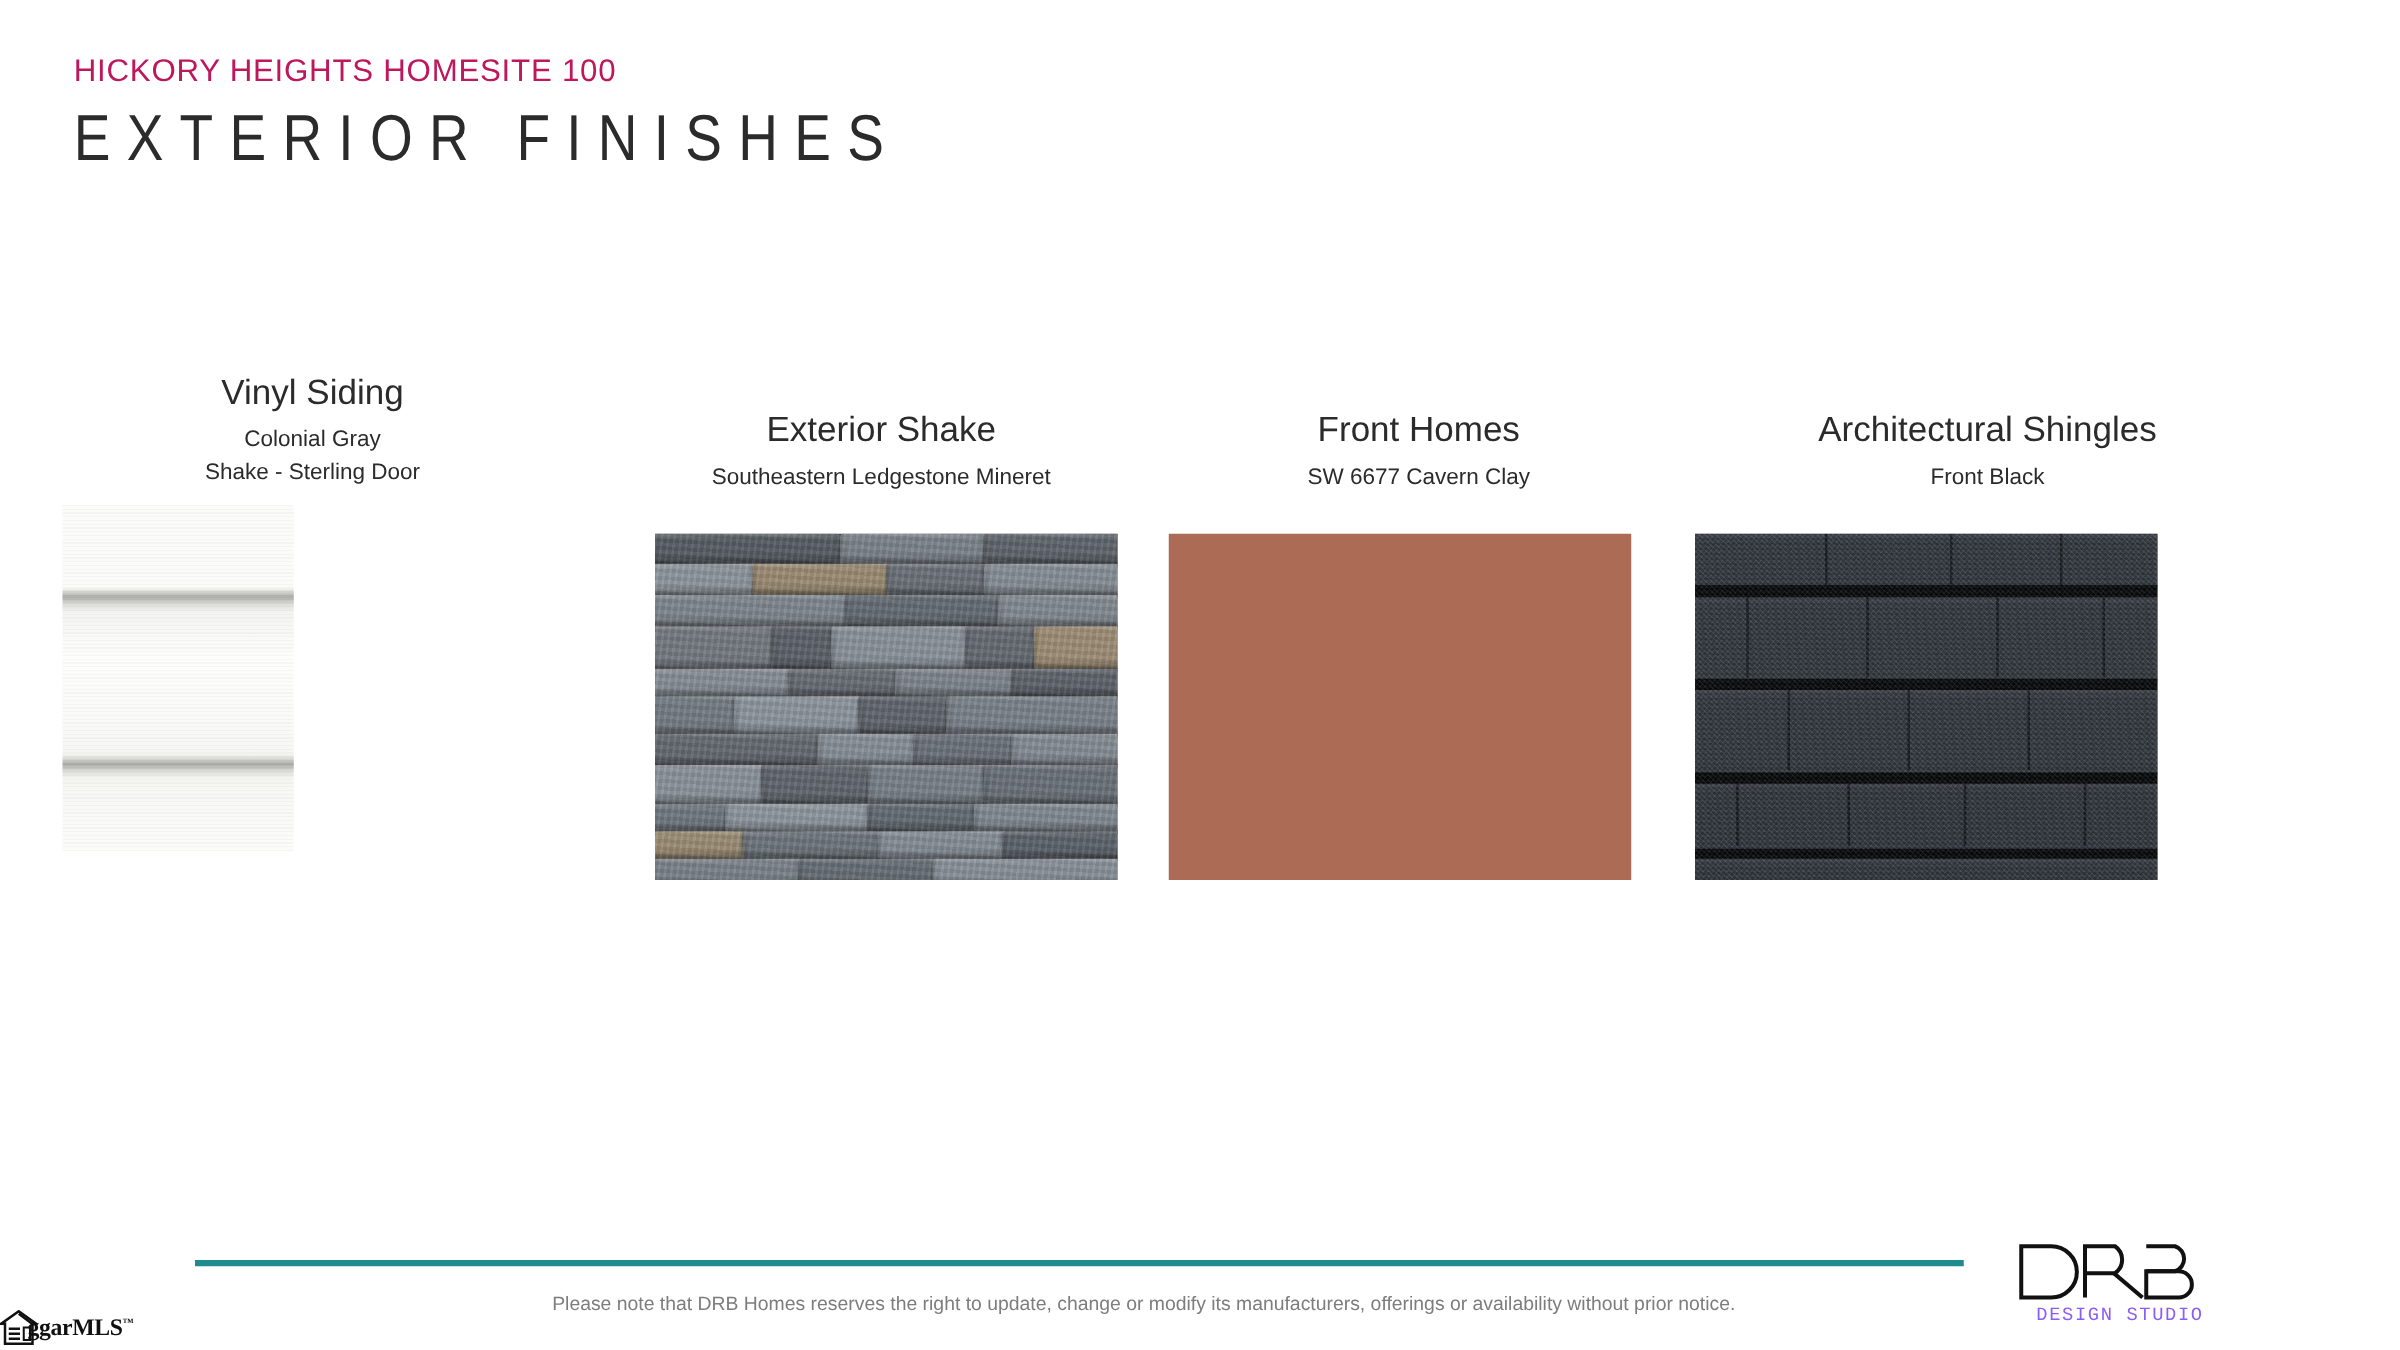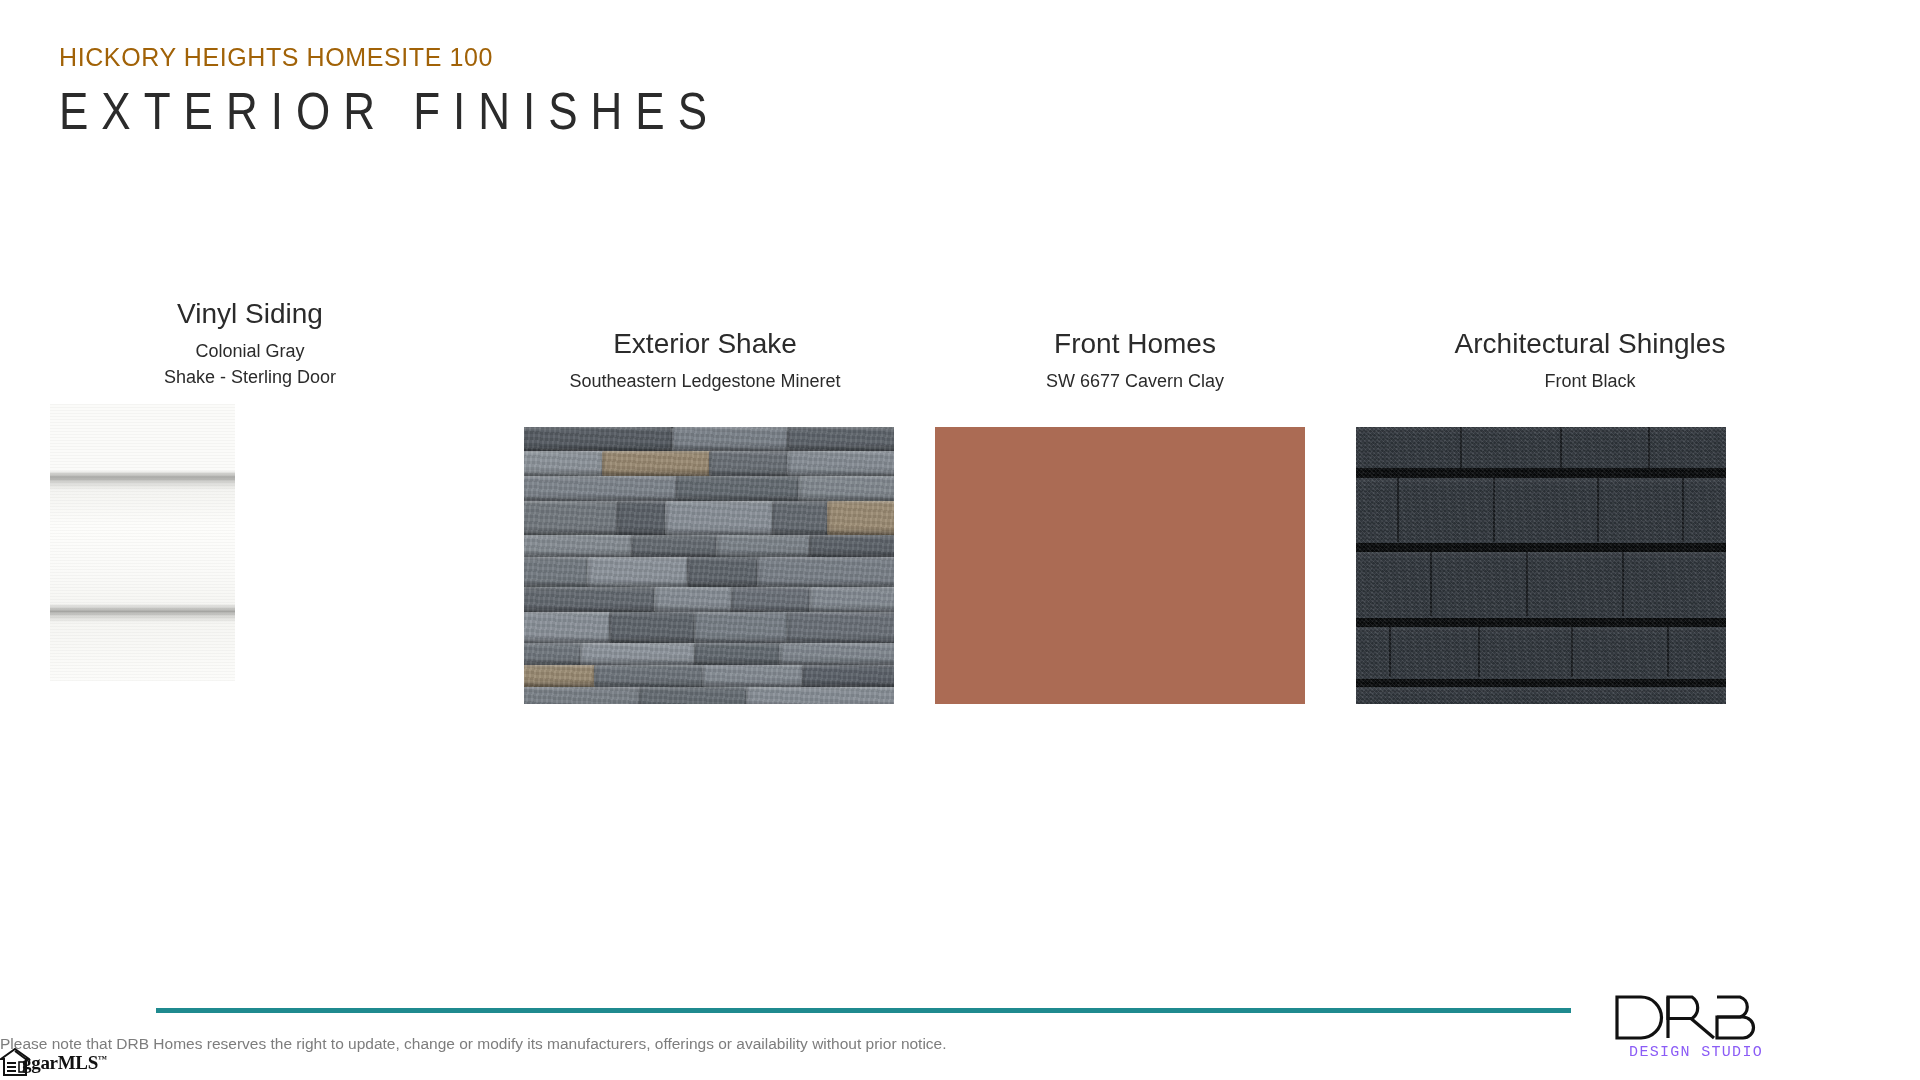--- a/index.html
+++ b/index.html
@@ -9,21 +9,21 @@
     font-family:"Liberation Sans", sans-serif;
     overflow:hidden;
   }
   #slide { position:relative; width:1920px; height:1080px; background:#fff; }
 
   
   #header { position:absolute; left:59px; top:44px; }
   #eyebrow {
     font-size:25px;
     letter-spacing:0.6px;
-    color:#a16207;
+    color:#be185d;
     font-weight:400;
     white-space:nowrap;
     line-height:1.1;
   }
   #main-title {
     margin-top:12px;
     font-size:44px;
     font-weight:300;
     color:#2b2b2b;
     letter-spacing:13px;
@@ -135,21 +135,21 @@
   
   #rule {
     position:absolute;
     left:156px; top:1008px;
     width:1415px; height:5px;
     background:#1f8a8f;
   }
   #disclaimer {
     position:absolute;
     left:0; top:1035px; width:1830px;
-    text-align:left;
+    text-align:center;
     font-size:15.5px;
     color:#7d7d7d;
     white-space:nowrap;
   }
   #logo { position:absolute; left:1613px; top:994px; width:150px; }
   #logo svg { display:block; }
   #logo-word {
     margin-top:3px;
     font-family:Liberation Mono, monospace;
     font-size:15px;

